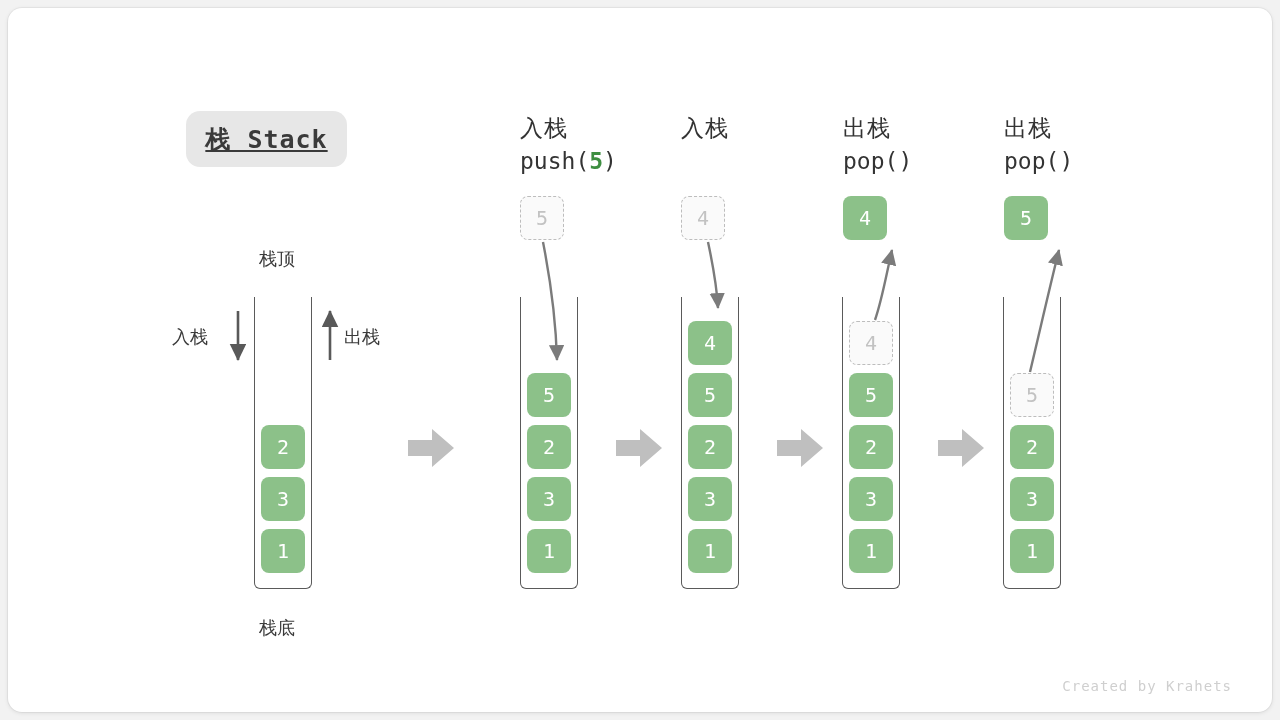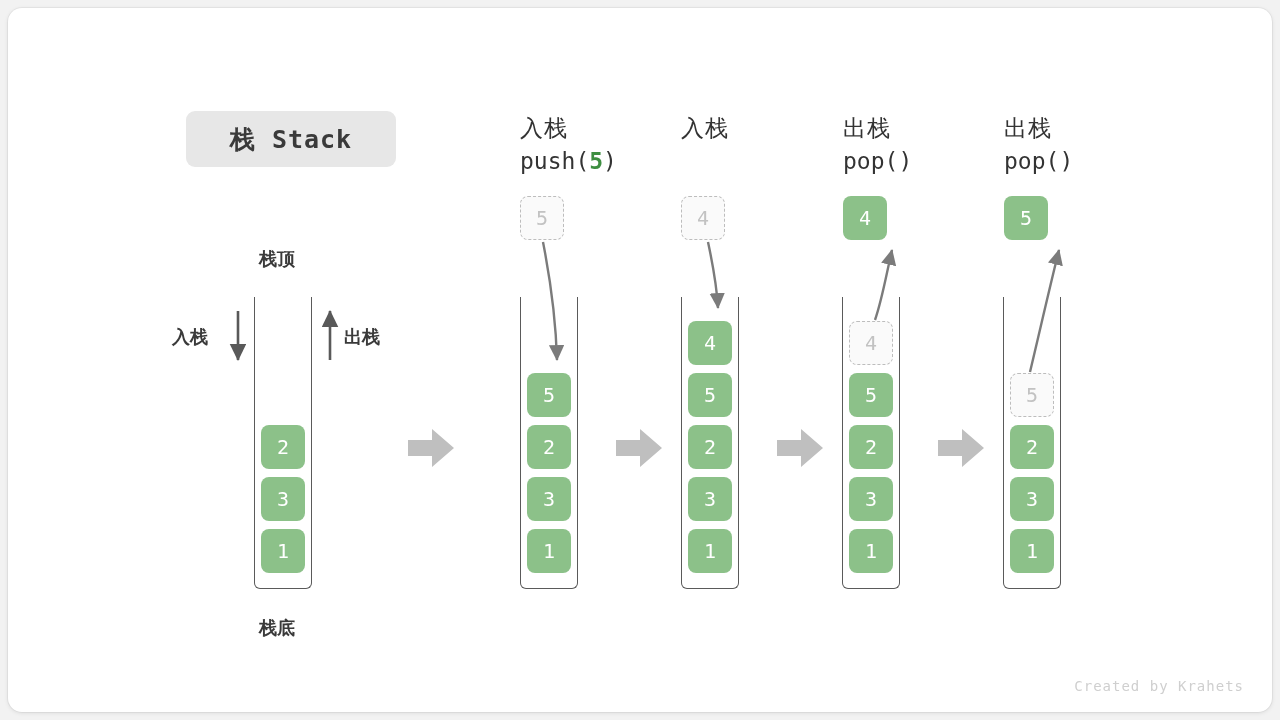--- a/index.html
+++ b/index.html
@@ -17,27 +17,28 @@
     border-radius: 14px;
     box-shadow: 0 1px 4px rgba(0,0,0,0.10), 0 0 0 1px rgba(0,0,0,0.04);
     overflow: hidden;
   }
   .stage { position: absolute; left: 0; top: 0; width: 1264px; height: 704px; }
 
   
   .title-badge {
     position: absolute;
     left: 178px; top: 103px;
-    width: 210px; height: 56px;
+    width: 161px; height: 56px;
     background: #e7e7e7;
-    border-radius: 9px;
+    border-radius: 14px;
     display: flex; align-items: center; justify-content: center;
     font-size: 25px; font-weight: bold; color: #3a3a3a;
     letter-spacing: 1px;
     font-family: "DejaVu Sans Mono", "Liberation Mono", monospace;
+    text-decoration: underline;
   }
 
   
   .col-head {
     position: absolute;
     width: 180px;
     color: #333333;
     font-family: "DejaVu Sans Mono", "Liberation Mono", monospace;
   }
   .col-head .cn { font-size: 23px; line-height: 32px; letter-spacing: 1px; }
@@ -70,36 +71,36 @@
   .box.ghost {
     background: #fafafa;
     border: 1.6px dashed #bdbdbd;
     color: #c2c2c2;
     box-sizing: border-box;
   }
 
   
   .lbl {
     position: absolute;
-    font-size: 18px; font-weight: bold; color: #3a3a3a;
+    font-size: 18px; font-weight: normal; color: #3a3a3a;
     white-space: nowrap;
     font-family: "DejaVu Sans", "Liberation Sans", sans-serif;
   }
 
   
   svg.overlay {
     position: absolute; left: 0; top: 0;
     width: 1264px; height: 704px;
     pointer-events: none;
   }
 
   
   .footer {
     position: absolute;
-    right: 28px; bottom: 18px;
+    right: 40px; bottom: 18px;
     font-size: 14px; color: #cfcfcf;
     letter-spacing: 1px;
     font-family: "DejaVu Sans Mono", "Liberation Mono", monospace;
   }
 </style>
 </head>
 <body>
 
 <div class="card">
   <div class="stage">

